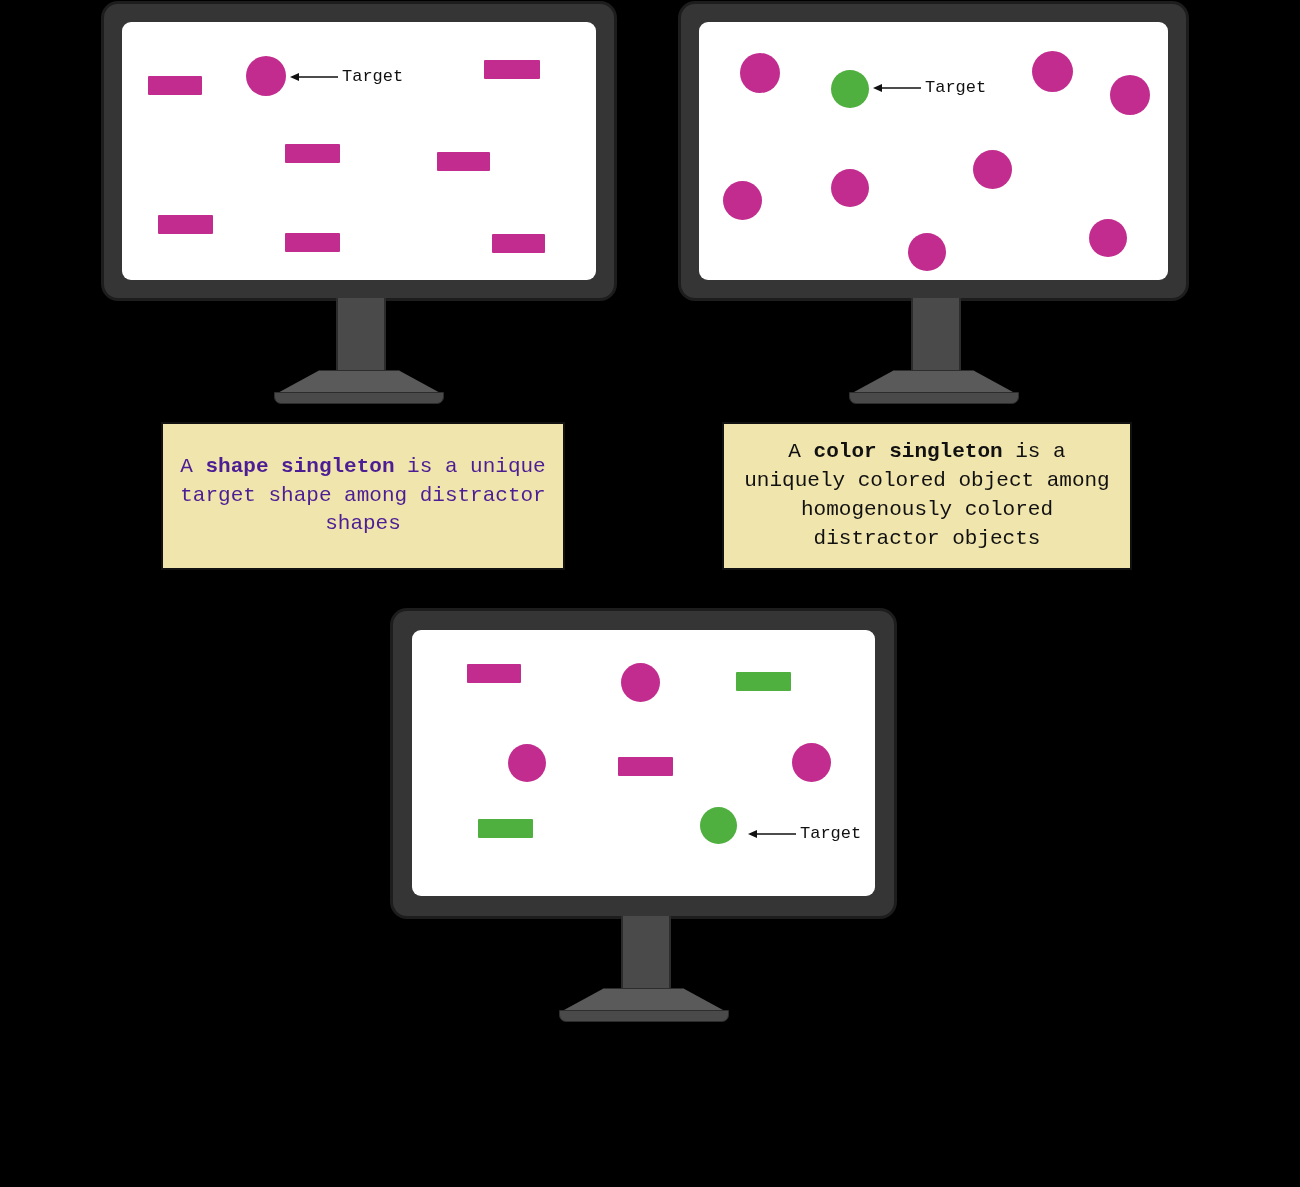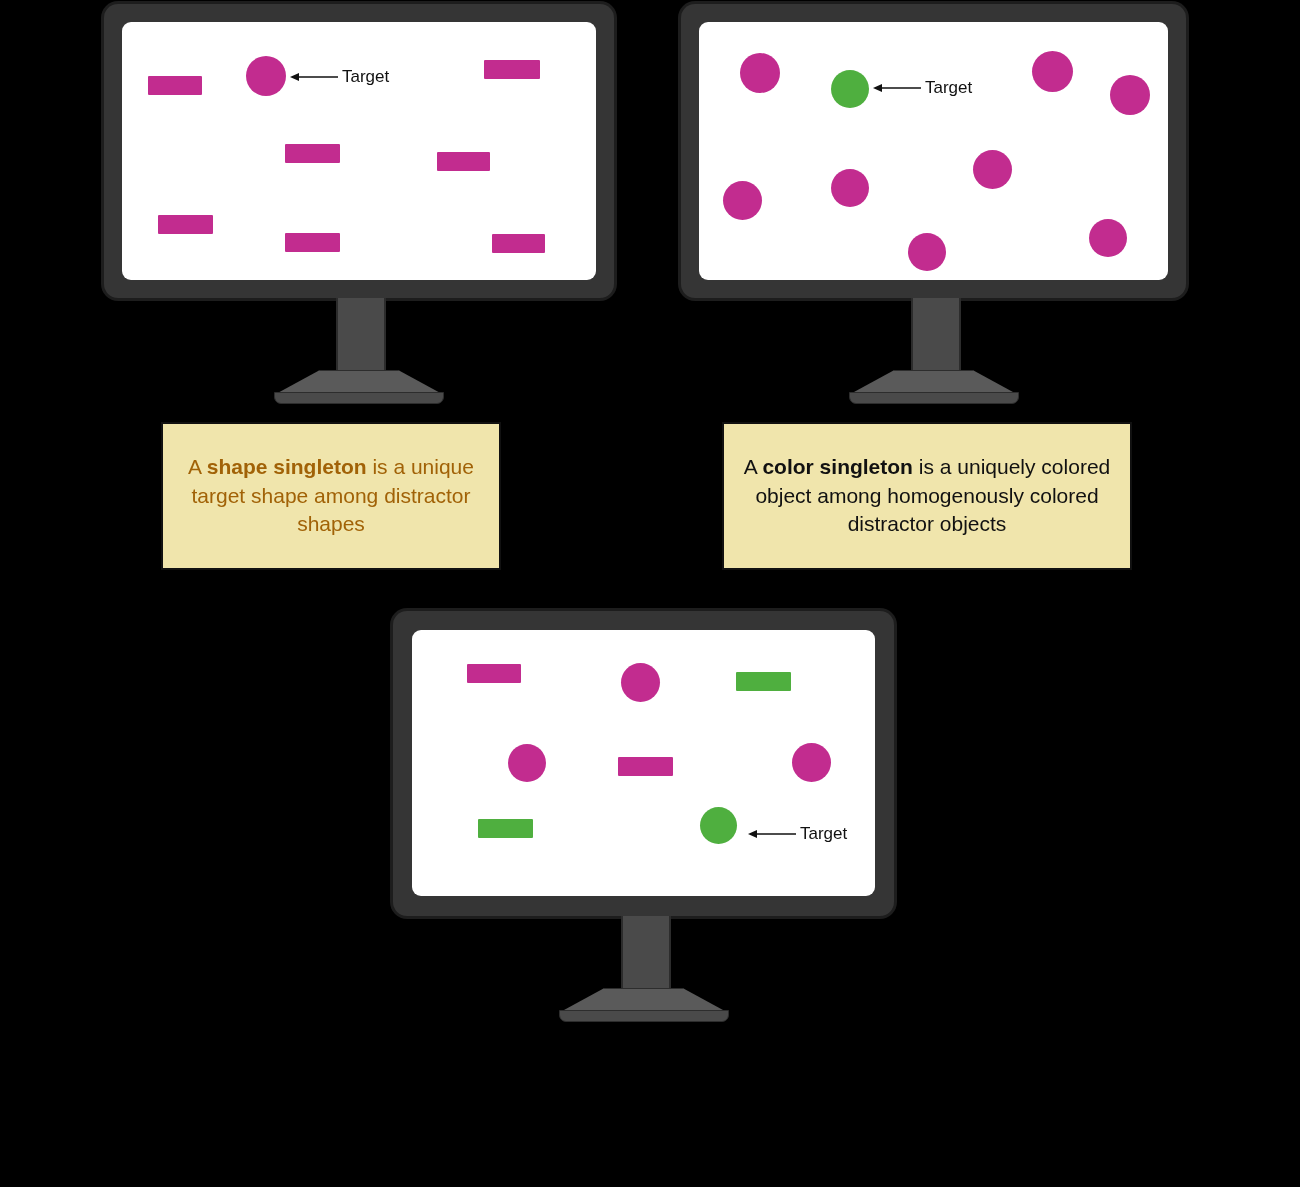--- a/index.html
+++ b/index.html
@@ -5,21 +5,21 @@
   html, body {
     margin: 0;
     padding: 0;
     background: #000000;
   }
   #root {
     position: relative;
     width: 1300px;
     height: 1187px;
     background: #000000;
-    font-family: Liberation Sans, sans-serif;
+    font-family: Liberation Mono, monospace;
     overflow: hidden;
   }
 
   
   .monitor {
     position: absolute;
   }
   .bezel {
     position: absolute;
     left: 0;
@@ -110,21 +110,21 @@
             <span class="target-label">Target</span>
           </div>
         </div>
       </div>
       <div class="neck" style="left: 232px; top: 294px; width: 46px; height: 72px; background: rgb(74, 74, 74);"></div>
       <div style="position: absolute; left: 170px; top: 366px; width: 170px; height: 34px;">
         <div style="position: absolute; left: 0px; top: 0px; width: 170px; height: 24px; background: rgb(90, 90, 90); clip-path: polygon(27% 0%, 73% 0%, 100% 100%, 0% 100%); border-top: 1px solid rgb(45, 45, 45);"></div>
         <div style="position: absolute; left: 0px; top: 22px; width: 170px; height: 12px; background: rgb(74, 74, 74); border-radius: 0px 0px 7px 7px; border: 1px solid rgb(45, 45, 45); box-sizing: border-box;"></div>
       </div>
     </div>
-    <div class="caption" style="left: 161px; top: 422px; width: 340px; height: 148px; background: rgb(240, 229, 172); border-color: rgb(17, 17, 17); color: #a16207;">
+    <div class="caption" style="left: 161px; top: 422px; width: 404px; height: 148px; background: rgb(240, 229, 172); border-color: rgb(17, 17, 17); color: #4c1d95;">
       <div class="txt"><span>A </span><b>shape singleton</b><span> is a unique target shape among distractor shapes</span></div>
     </div>
     <div class="monitor" style="left: 681px; top: 4px; width: 505px; height: 414px;">
       <div class="bezel" style="width: 505px; height: 294px; background: rgb(53, 53, 53); box-shadow: rgb(29, 29, 29) 0px 0px 0px 3px;">
         <div class="screen" style="left: 18px; top: 18px; width: 469px; height: 258px; background: rgb(255, 255, 255);">
           <div class="stim circle" style="left: 132px; top: 48px; width: 38px; height: 38px; background: rgb(79, 175, 63);"></div>
           <div class="stim circle" style="left: 41px; top: 31px; width: 40px; height: 40px; background: rgb(194, 44, 143);"></div>
           <div class="stim circle" style="left: 333px; top: 29px; width: 41px; height: 41px; background: rgb(194, 44, 143);"></div>
           <div class="stim circle" style="left: 411px; top: 53px; width: 40px; height: 40px; background: rgb(194, 44, 143);"></div>
           <div class="stim circle" style="left: 274px; top: 128px; width: 39px; height: 39px; background: rgb(194, 44, 143);"></div>

